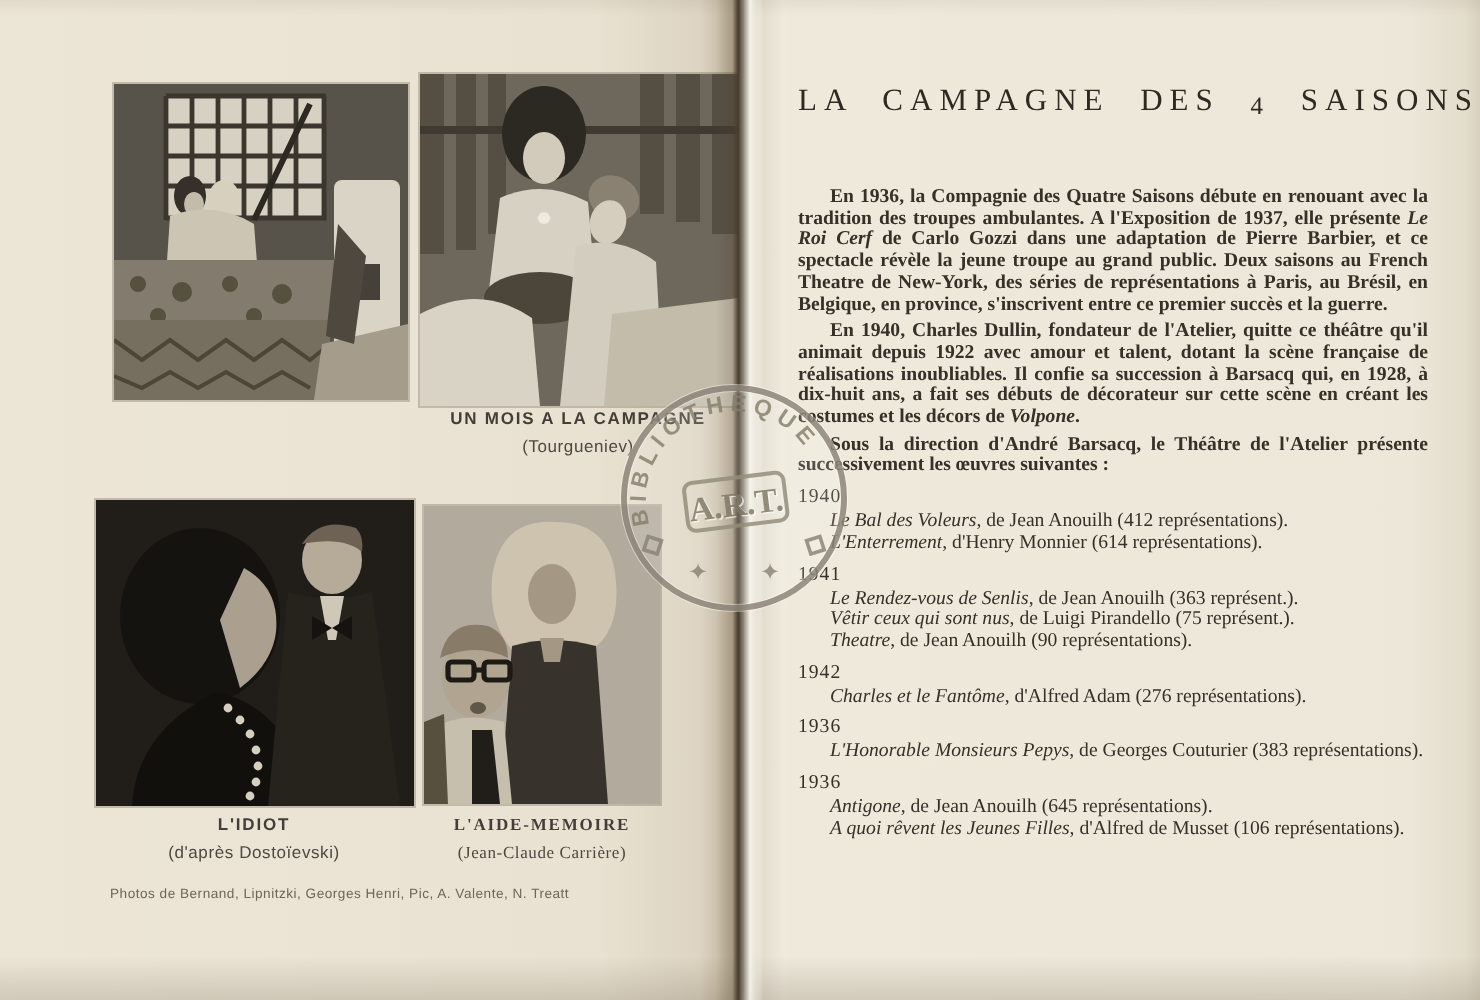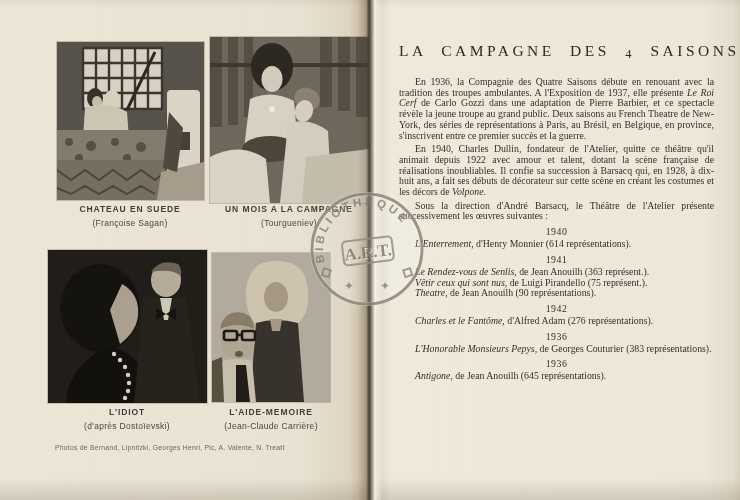--- a/index.html
+++ b/index.html
@@ -24,34 +24,34 @@
   #photo-tr{left:210px;top:37px;}
   #photo-bl{left:48px;top:250px;}
   #photo-br{left:212px;top:253px;}
 
   .caption{position:absolute;text-align:center;color:#433f38;z-index:2;}
   .caption .cap-title{font-size:8.5px;font-weight:bold;letter-spacing:.9px;}
   .caption .cap-author{font-size:8.5px;letter-spacing:.3px;margin-top:4px;color:#4c4840;}
   #cap-tl{left:50px;top:204px;width:160px;}
   #cap-tr{left:204px;top:204px;width:170px;}
   #cap-bl{left:42px;top:407px;width:170px;}
-  #cap-br{left:196px;top:407px;width:150px;}
+  #cap-br{left:196px;top:407px;width:150px;font-family:Liberation Serif, serif;}
   #credits{position:absolute;left:55px;top:444px;width:300px;font-size:6.8px;
     letter-spacing:.25px;color:#6e6759;z-index:2;}
 
   
   #text-col{position:absolute;left:399px;top:42px;width:315px;z-index:2;
     font-family:"Liberation Serif",serif;color:#353028;}
   #page-title{font-size:15.5px;letter-spacing:3.5px;word-spacing:8px;white-space:nowrap;color:#2e2922;}
   #page-title .num{font-size:12.5px;position:relative;top:2px;}
-  #paragraphs{margin-top:17px;}
+  #paragraphs{margin-top:34px;font-weight:bold;}
   .para{font-size:9.8px;line-height:10.7px;text-align:justify;text-indent:16px;margin:0 0 3px 0;}
   .it{font-style:italic;}
   #works-list{margin-top:2px;}
-  .year{font-size:9.8px;text-align:center;margin:4px 0 2px 0;letter-spacing:.5px;}
+  .year{font-size:9.8px;text-align:left;margin:4px 0 2px 0;letter-spacing:.5px;}
   .entry{font-size:9.8px;line-height:10.7px;text-indent:16px;margin:0;text-align:justify;}
 
   
   #stamp{position:absolute;left:307px;top:189px;width:120px;height:120px;z-index:10;opacity:.85;}
 </style>
 </head>
 <body>
 
 <div id="spread">
 
@@ -164,24 +164,20 @@
         <rect x="30" y="78" width="13" height="9" rx="2"></rect>
         <line x1="25" y1="82" x2="30" y2="82"></line>
       </g>
       <ellipse cx="27" cy="101" rx="4" ry="3" fill="#5f5748"></ellipse>
       <path d="M4,112 Q18,102 40,108 L44,149 L0,149 Z" fill="#c6bfae"></path>
       <path d="M24,112 L34,112 L38,149 L24,149 Z" fill="#211e19"></path>
       <path d="M0,108 L10,104 L12,149 L0,149 Z" fill="#57503f"></path>
     </svg>
   </div>
 
-  <div id="cap-tl" class="caption">
-    <div class="cap-title">CHATEAU EN SUEDE</div>
-    <div class="cap-author">(Françoise Sagan)</div>
-  </div>
   <div id="cap-bl" class="caption">
     <div class="cap-title">L'IDIOT</div>
     <div class="cap-author">(d'après Dostoïevski)</div>
   </div>
   <div id="cap-tr" class="caption">
     <div class="cap-title">UN MOIS A LA CAMPAGNE</div>
     <div class="cap-author">(Tourgueniev)</div>
   </div>
   <div id="cap-br" class="caption">
     <div class="cap-title">L'AIDE-MEMOIRE</div>
@@ -192,31 +188,33 @@
   <div id="right-page" class="page"></div>
   <div id="text-col">
     <div id="page-title"><span>LA CAMPAGNE DES</span> <span class="num">4</span> <span>SAISONS</span></div>
     <div id="paragraphs">
         <p class="para"><span>En 1936, la Compagnie des Quatre Saisons débute en renouant avec la tradition des troupes ambulantes. A l'Exposition de 1937, elle présente </span><span class="it">Le Roi Cerf</span><span> de Carlo Gozzi dans une adaptation de Pierre Barbier, et ce spectacle révèle la jeune troupe au grand public. Deux saisons au French Theatre de New-York, des séries de représentations à Paris, au Brésil, en Belgique, en province, s'inscrivent entre ce premier succès et la guerre.</span></p>
         <p class="para"><span>En 1940, Charles Dullin, fondateur de l'Atelier, quitte ce théâtre qu'il animait depuis 1922 avec amour et talent, dotant la scène française de réalisations inoubliables. Il confie sa succession à Barsacq qui, en 1928, à dix-huit ans, a fait ses débuts de décorateur sur cette scène en créant les costumes et les décors de </span><span class="it">Volpone</span><span>.</span></p>
         <p class="para"><span>Sous la direction d'André Barsacq, le Théâtre de l'Atelier présente successivement les œuvres suivantes :</span></p>
       </div>
     <div id="works-list">
         <div class="year">1940</div>
+        <p class="entry"><span class="it">Le Bal des Voleurs</span><span>, de Jean Anouilh (412 représentations).</span></p>
         <p class="entry"><span class="it">L'Enterrement</span><span>, d'Henry Monnier (614 représentations).</span></p>
         <div class="year">1941</div>
         <p class="entry"><span class="it">Le Rendez-vous de Senlis</span><span>, de Jean Anouilh (363 représent.).</span></p>
         <p class="entry"><span class="it">Vêtir ceux qui sont nus</span><span>, de Luigi Pirandello (75 représent.).</span></p>
         <p class="entry"><span class="it">Theatre</span><span>, de Jean Anouilh (90 représentations).</span></p>
         <div class="year">1942</div>
         <p class="entry"><span class="it">Charles et le Fantôme</span><span>, d'Alfred Adam (276 représentations).</span></p>
         <div class="year">1936</div>
         <p class="entry"><span class="it">L'Honorable Monsieurs Pepys</span><span>, de Georges Couturier (383 représentations).</span></p>
         <div class="year">1936</div>
         <p class="entry"><span class="it">Antigone</span><span>, de Jean Anouilh (645 représentations).</span></p>
+        <p class="entry"><span class="it">A quoi rêvent les Jeunes Filles</span><span>, d'Alfred de Musset (106 représentations).</span></p>
       </div>
   </div>
 
   <div id="gutter"></div>
 
   <svg id="stamp" viewBox="0 0 120 120">
     <circle cx="60" cy="60" r="55" fill="rgba(255,255,255,0.18)" stroke="#ffffff" stroke-width="4" stroke-opacity="0.5"></circle>
     <circle cx="60" cy="60" r="55" fill="none" stroke="#8d8679" stroke-width="3"></circle>
     <defs>
       <path id="arcPath" d="M 20 79 A 44 44 0 1 1 100 79" fill="none"></path>

